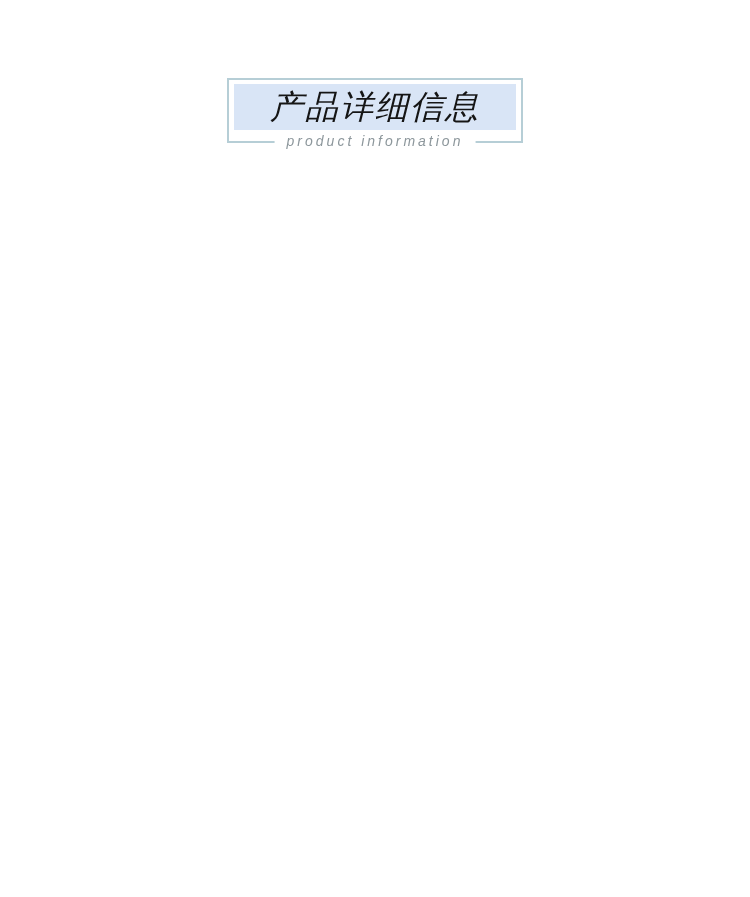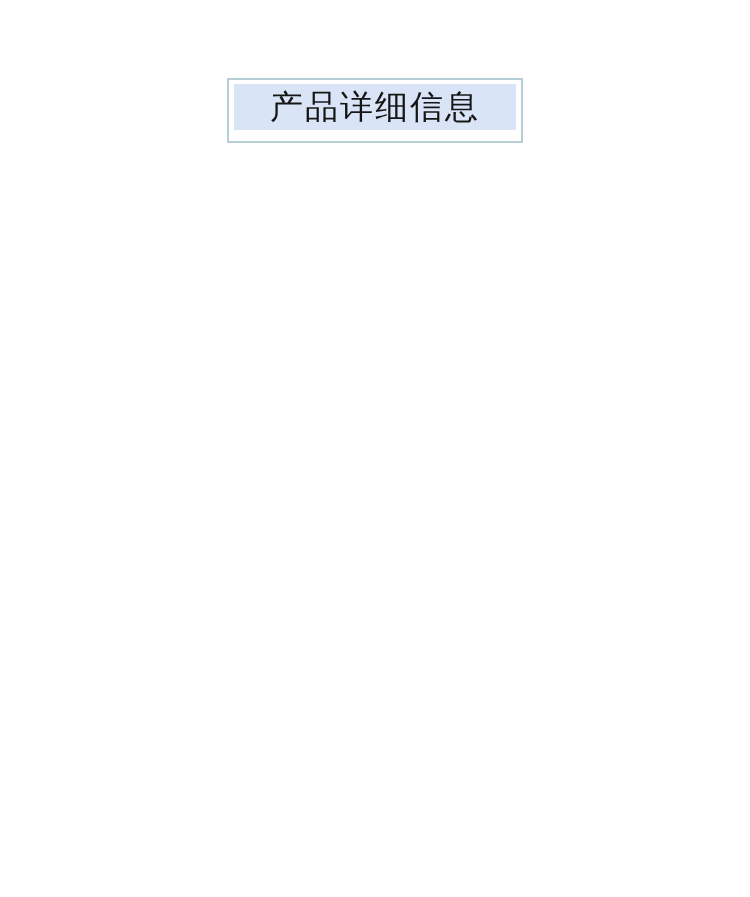--- a/index.html
+++ b/index.html
@@ -1,15 +1,15 @@
 <!DOCTYPE html>
 <html><head>
 <meta charset="utf-8">
 <style>
-  * { margin: 0; padding: 0; box-sizing: border-box; }
+  * { margin: 0; padding: 0; box-sizing: border-box; font-style: italic; }
   html, body { background: #ffffff; }
   body {
     width: 750px;
     height: 897px;
     font-family: "Liberation Sans", "DejaVu Sans", sans-serif;
     color: #333;
     overflow: hidden;
   }
   .page {
     position: relative;
@@ -69,20 +69,21 @@
   }
 </style>
 </head>
 <body>
 
 <div class="page">
 
   <div class="header-wrap">
     <div class="title-box">
       <div class="title-fill">产品详细信息</div>
+      <div class="subtitle">product information</div>
     </div>
   </div>
 
   <table class="spec-table">
     <tbody></tbody>
   </table>
 
 </div>
 
 </body></html>

